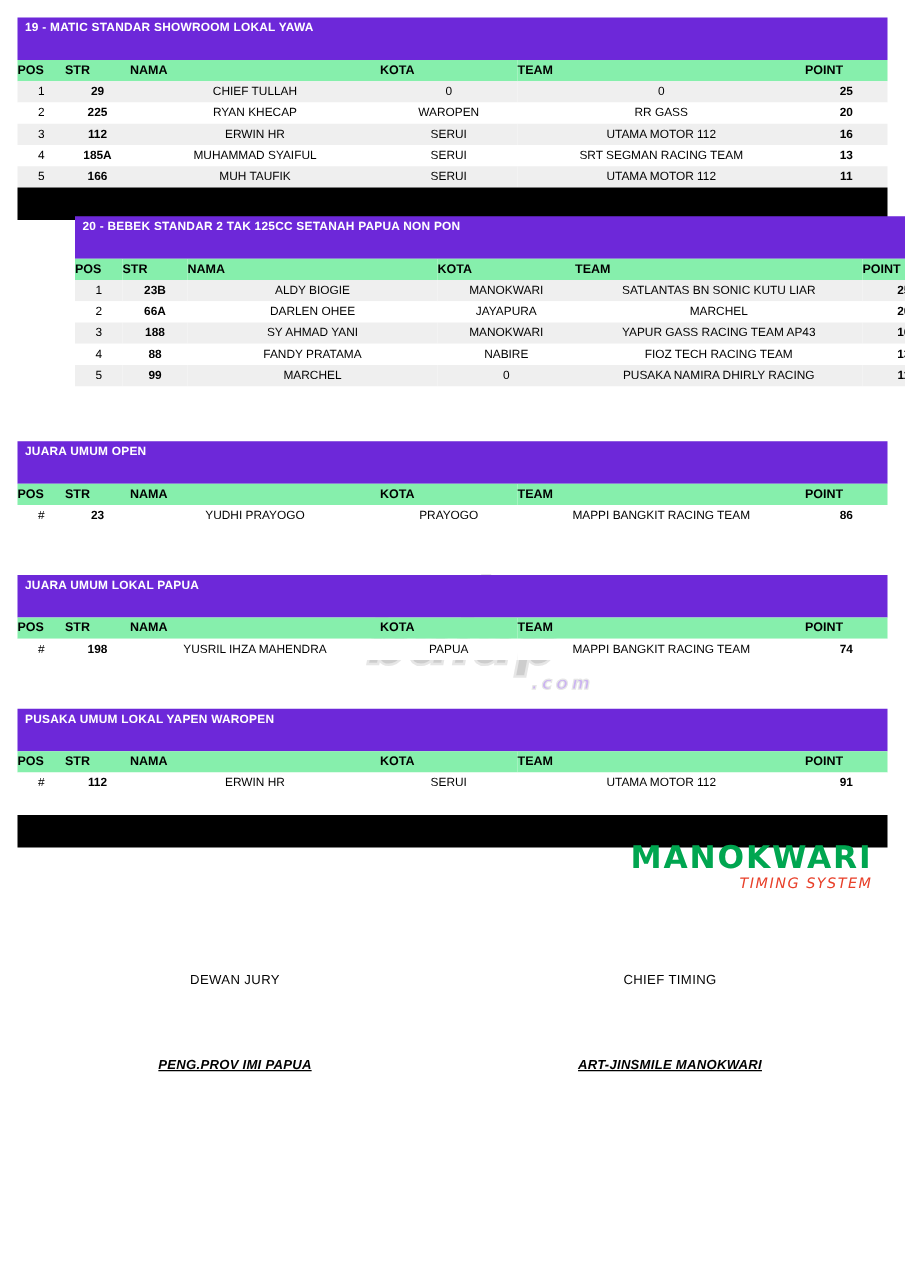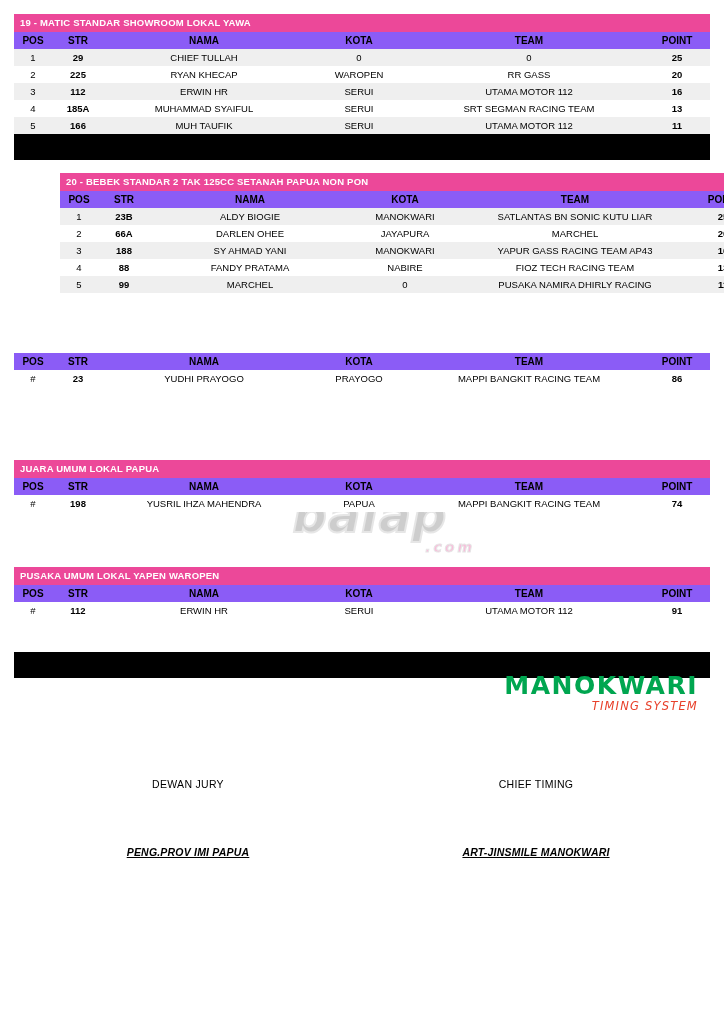--- a/index.html
+++ b/index.html
@@ -52,54 +52,54 @@
     color: #737373;
     -webkit-text-stroke: 2px #b8b8b8;
     text-align: center;
     line-height: 48px;
   }
   .wm-line3 {
     font-family: "DejaVu Sans", sans-serif;
     font-weight: bold;
     font-style: italic;
     font-size: 14px;
-    color: #ec4899;
+    color: #6d28d9;
     -webkit-text-stroke: 1px #b8b8b8;
     text-align: right;
     padding-right: 10px;
     letter-spacing: 3px;
   }
 
   .block {
     position: absolute;
     left: 14px;
     width: 696px;
     z-index: 10;
   }
   .class-bar {
-    background: #ec4899;
+    background: #6d28d9;
     color: #ffffff;
     font-size: 9.5px;
     font-weight: bold;
-    padding: 3px 6px 4px 6px;
+    padding: 3px 6px 20px 6px;
     letter-spacing: 0.2px;
     line-height: 11px;
   }
   table.results {
     width: 100%;
     border-collapse: collapse;
     table-layout: fixed;
     font-size: 9.5px;
   }
   table.results th {
-    background: #8b5cf6;
+    background: #86efac;
     font-size: 10px;
     font-weight: bold;
     padding: 3px 0 3px 0;
-    text-align: center;
+    text-align: left;
     border: none;
   }
   table.results td {
     padding: 3px 0 3px 0;
     text-align: center;
     border: none;
     font-size: 9.5px;
     line-height: 11px;
   }
   table.results tr.odd td { background: #efefef; }
@@ -320,20 +320,21 @@
           <td class="nama">MARCHEL</td>
           <td>0</td>
           <td>PUSAKA NAMIRA DHIRLY RACING</td>
           <td class="point">11</td>
         </tr>
       </tbody>
     </table>
   </div>
 
   <div class="block" style="top:353px;">
+    <div class="class-bar">JUARA UMUM OPEN</div>
     <table class="results">
       <colgroup>
         <col class="col-pos">
           <col class="col-str">
           <col class="col-nama">
           <col class="col-kota">
           <col class="col-team">
           <col class="col-point">
       </colgroup>
       <thead>

